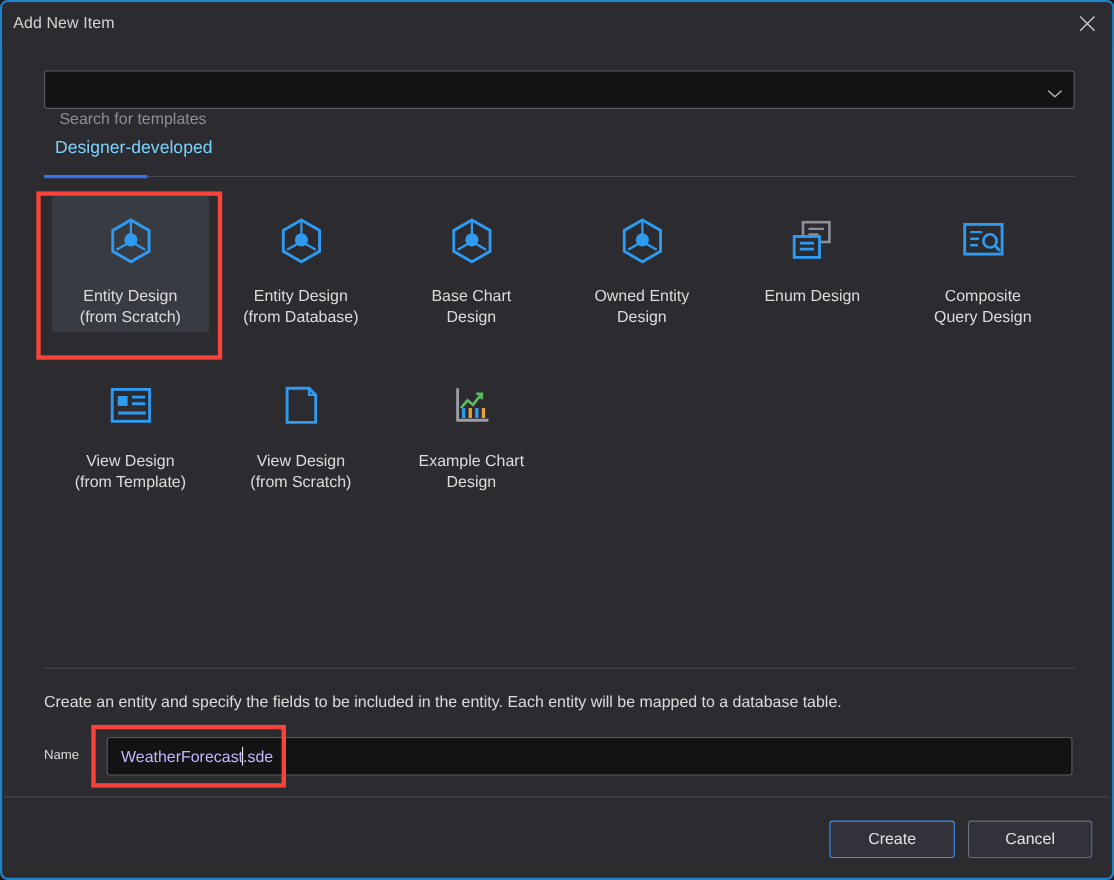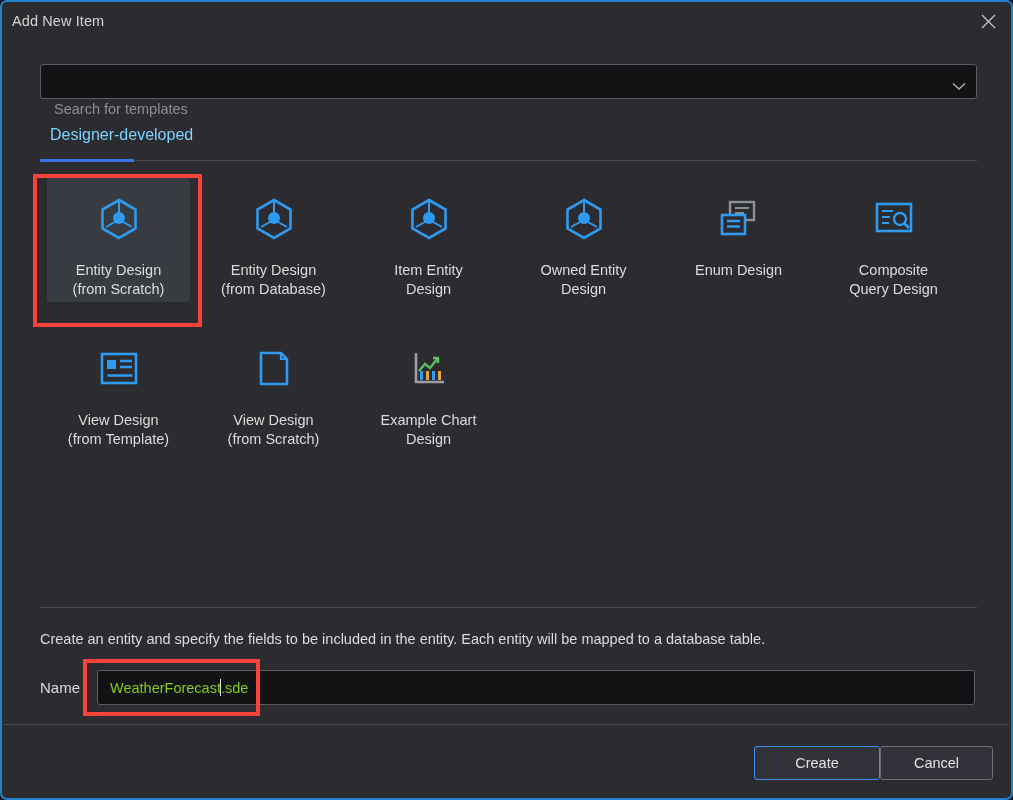--- a/index.html
+++ b/index.html
@@ -137,36 +137,36 @@
   .desc-text {
     position: absolute;
     left: 38px; top: 629px;
     font-size: 14.5px;
     color: #dcdcdc;
   }
 
   .name-label {
     position: absolute;
     left: 38px; top: 677px;
-    font-size: 15px;
+    font-size: 12px;
     color: #dcdcdc;
   }
   .name-input {
     position: absolute;
     left: 95px; top: 668px;
     width: 878px; height: 35px;
     background: #131316;
     border: 1px solid #595d63;
     border-radius: 3px;
   }
   .name-value {
     position: absolute;
     left: 12px; top: 8px;
     font-size: 14.5px;
-    color: #84cc16;
+    color: #c4b5fd;
     white-space: pre;
   }
   .caret {
     display: inline-block;
     width: 1px;
     height: 17px;
     background: #e4e4e4;
     vertical-align: -3px;
     margin: 0 -0.5px;
   }
@@ -183,21 +183,21 @@
     height: 34px;
     border-radius: 3px;
     display: flex; align-items: center; justify-content: center;
     font-size: 14.5px;
     color: #e2e2e2;
     cursor: pointer;
     background: #32333a;
   }
   .btn-create {
     left: 752px; top: 744px;
-    width: 126px;
+    width: 114px;
     border: 1px solid #3e8ef7;
   }
   .btn-cancel {
     left: 878px; top: 744px;
     width: 113px;
     border: 1px solid #6a6e75;
   }
 
   
   .annot {
@@ -271,21 +271,21 @@
 
     <div class="tile" style="left:317px; top:0px;">
       <div class="tile-icon">
         <svg width="46" height="46" viewBox="0 0 46 46">
           <path d="M23 4 L39.5 13.5 L39.5 32.5 L23 42 L6.5 32.5 L6.5 13.5 Z" fill="none" stroke="#2e9bf0" stroke-width="2.6"></path>
           <path d="M23 4 L23 18 M10 31 L21.5 24.5 M36 31 L24.5 24.5" stroke="#2e9bf0" stroke-width="2"></path>
           <circle cx="23" cy="22" r="6" fill="#2e9bf0"></circle>
         </svg>
       </div>
       <div class="tile-label">
-        <div>Item Entity</div>
+        <div>Base Chart</div>
         <div>Design</div>
       </div>
     </div>
 
     <div class="tile" style="left:472px; top:0px;">
       <div class="tile-icon">
         <svg width="46" height="46" viewBox="0 0 46 46">
           <path d="M23 4 L39.5 13.5 L39.5 32.5 L23 42 L6.5 32.5 L6.5 13.5 Z" fill="none" stroke="#2e9bf0" stroke-width="2.6"></path>
           <path d="M23 4 L23 18 M10 31 L21.5 24.5 M36 31 L24.5 24.5" stroke="#2e9bf0" stroke-width="2"></path>
           <circle cx="23" cy="22" r="6" fill="#2e9bf0"></circle>

